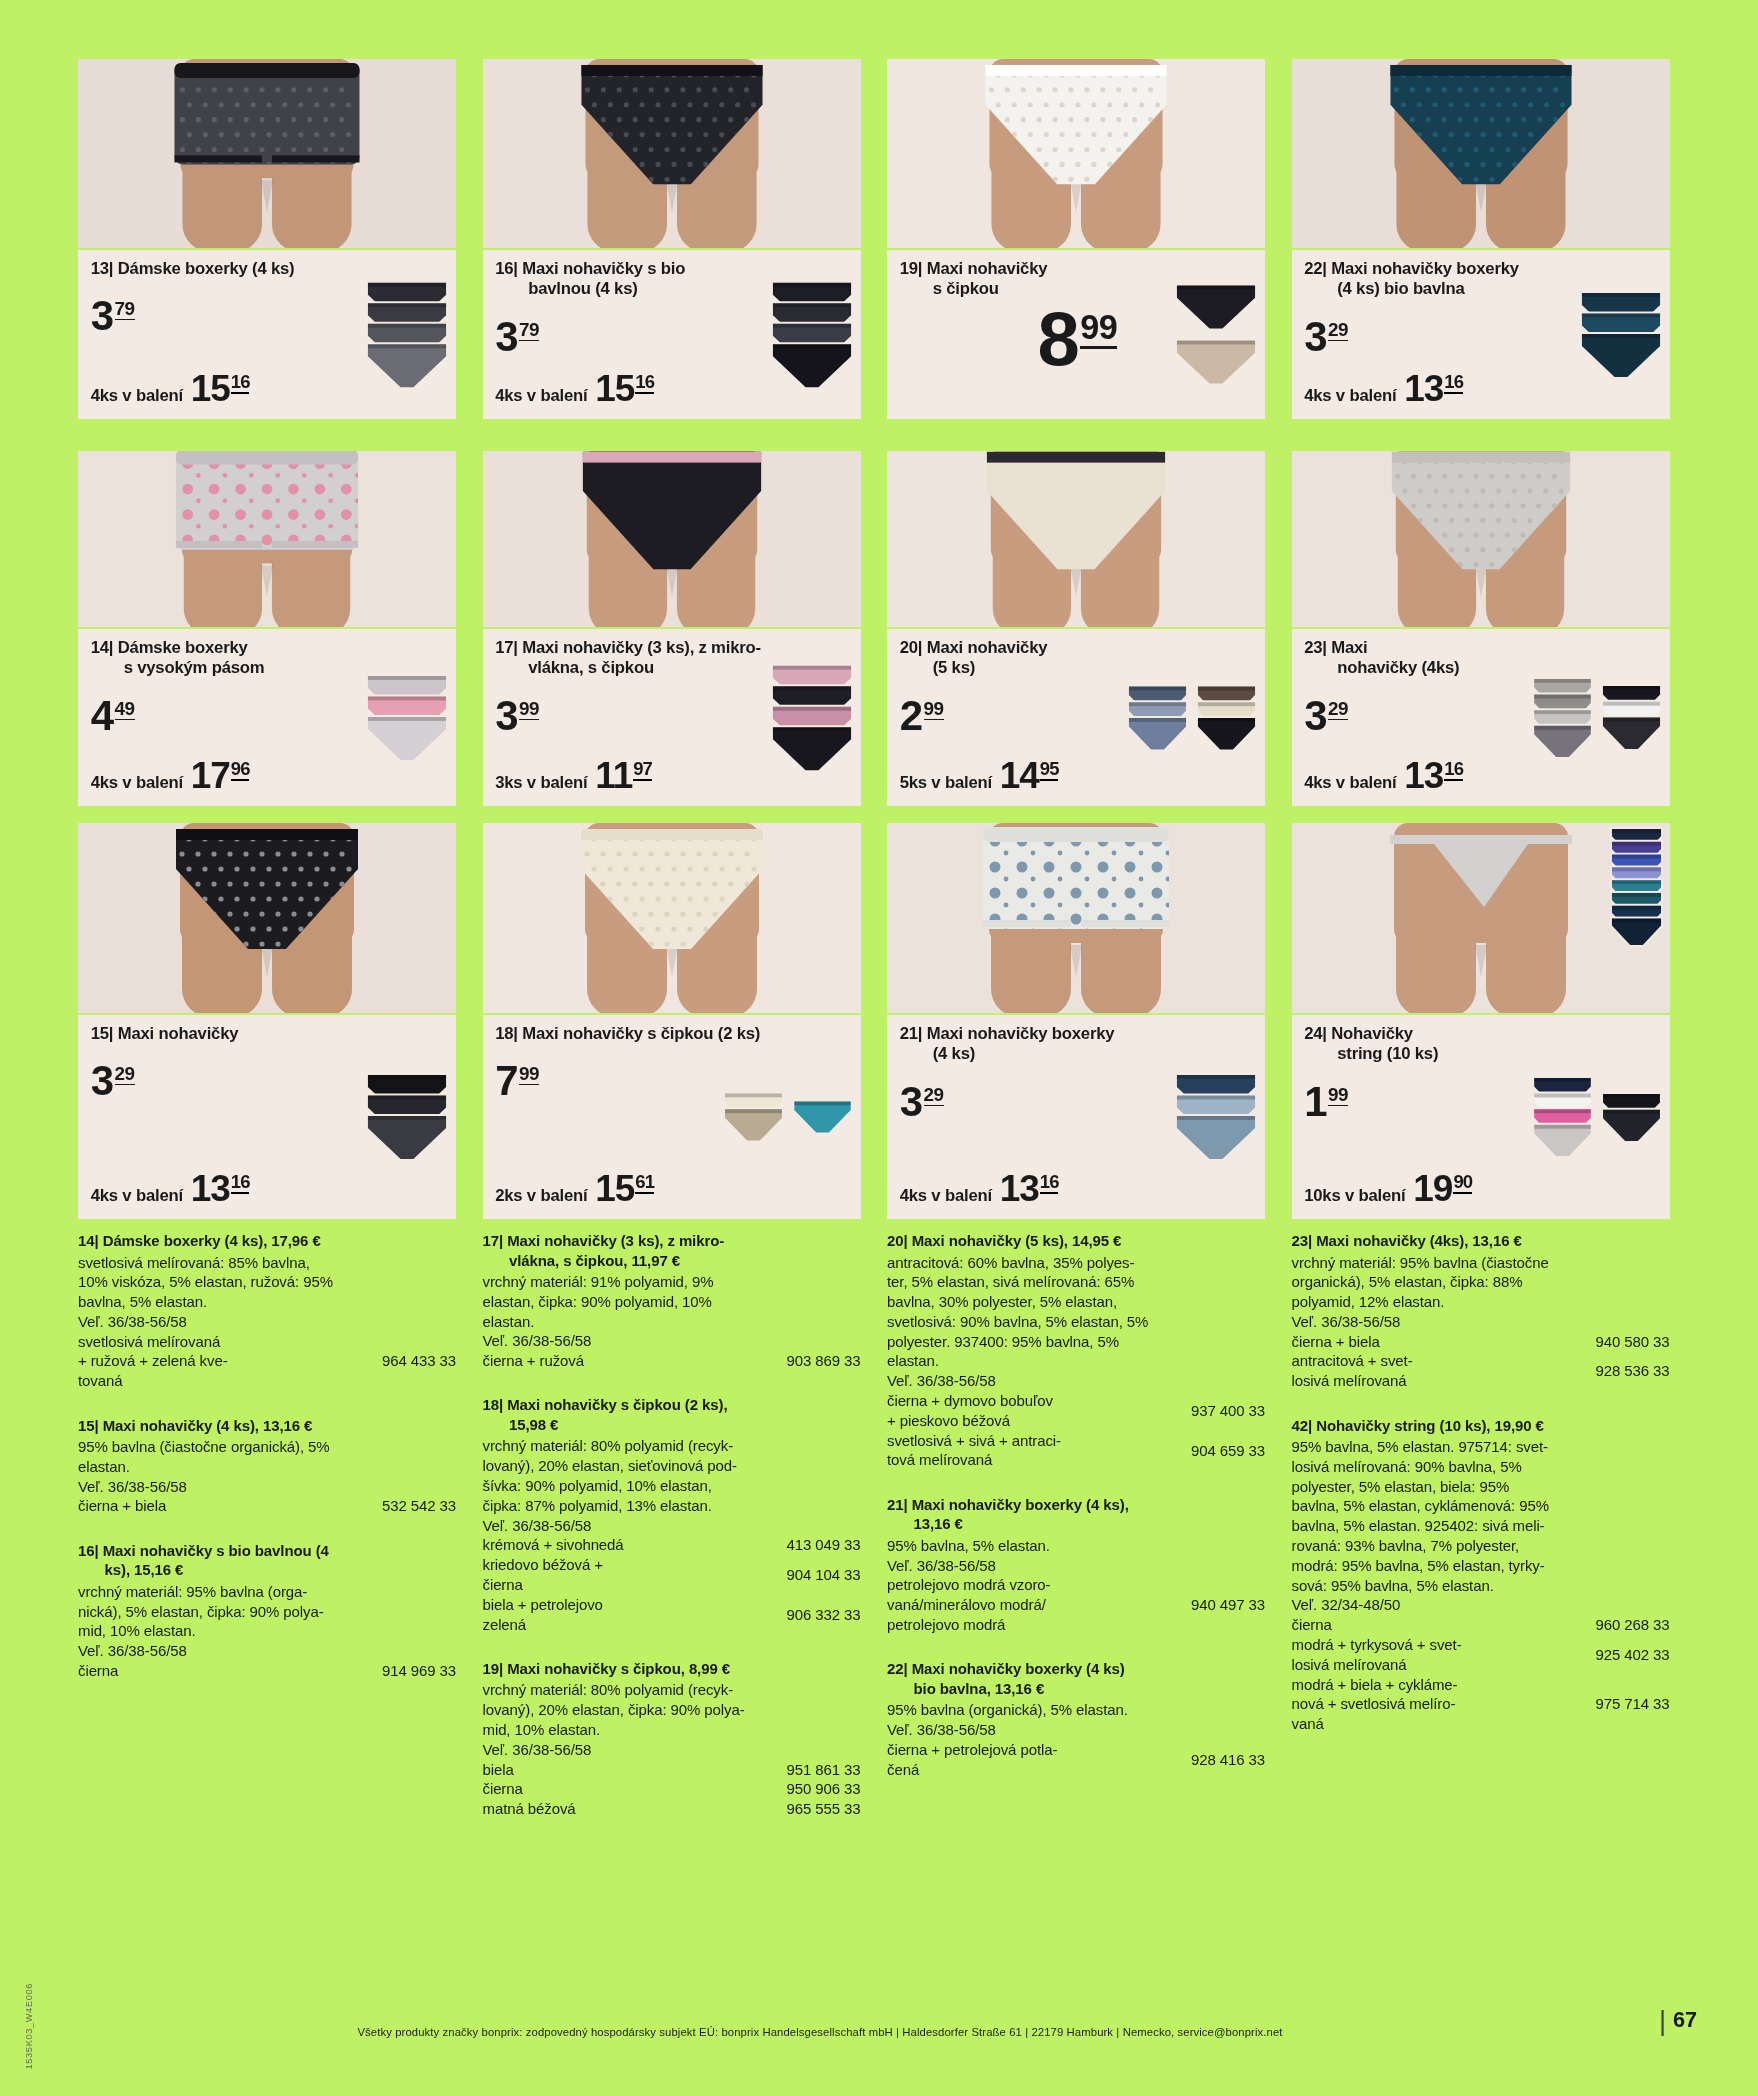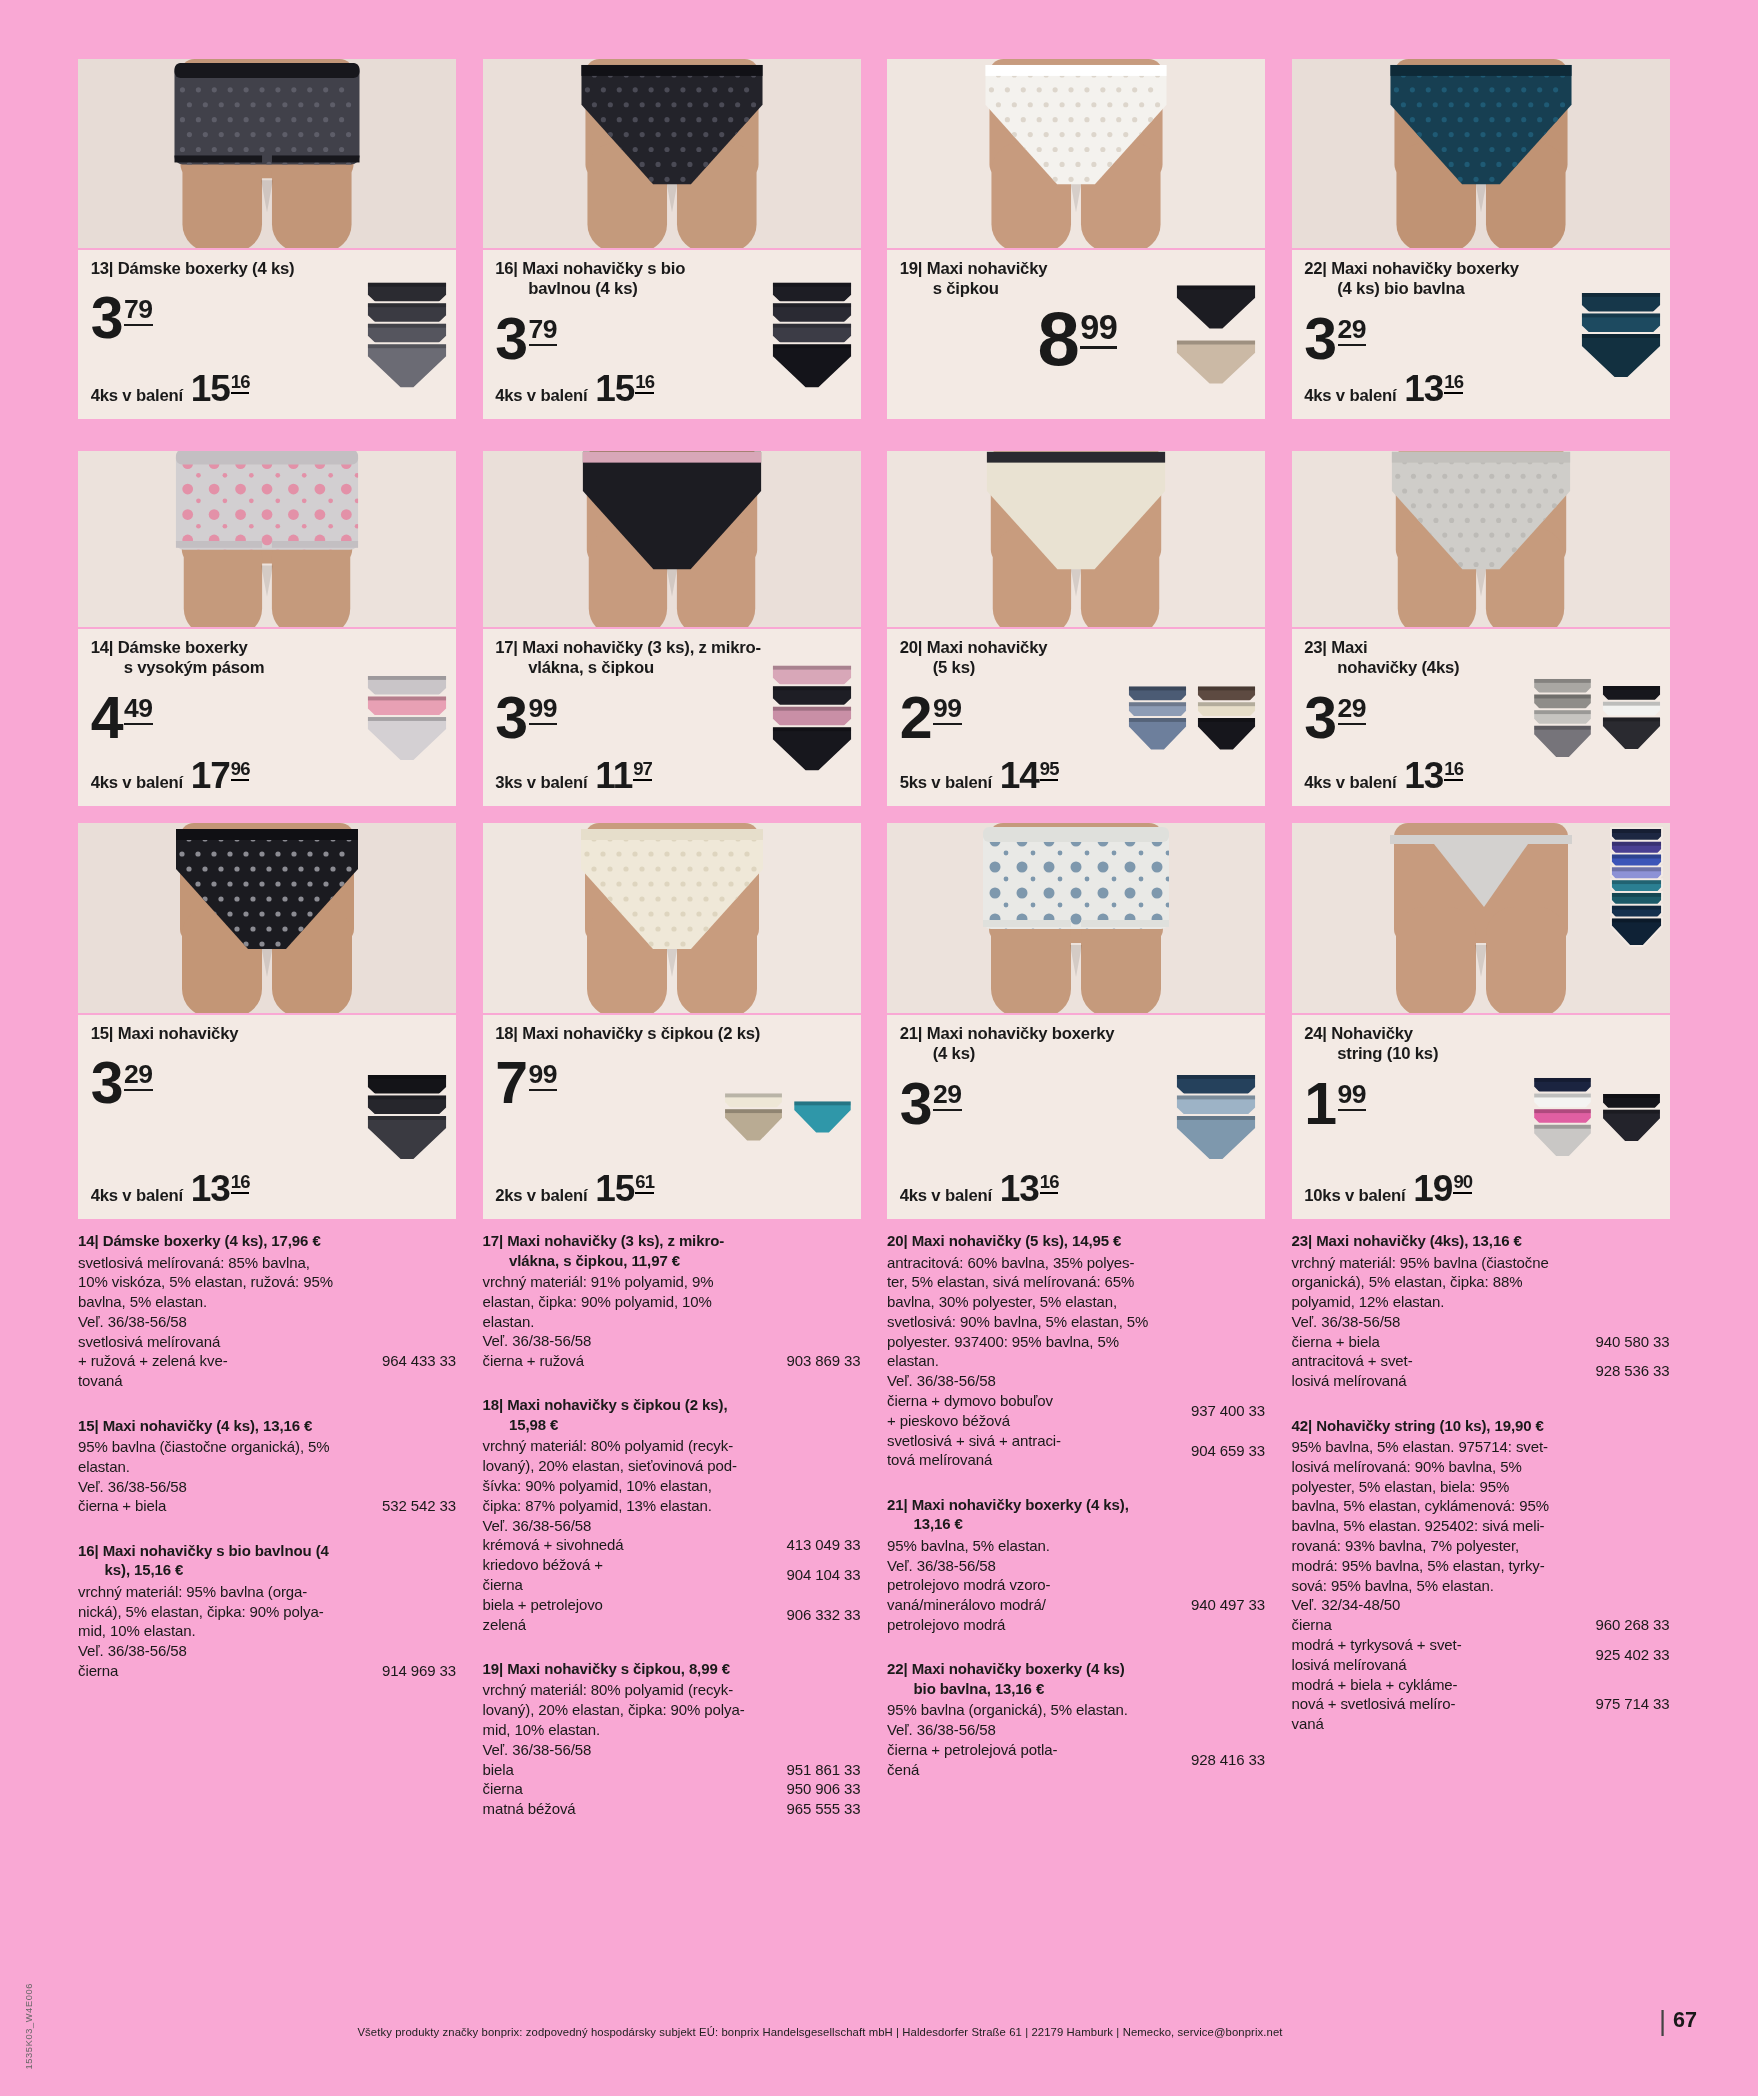--- a/index.html
+++ b/index.html
@@ -1,16 +1,16 @@
 <!DOCTYPE html>
 <html><head>
 <meta charset="utf-8">
 <style>
   html,body{margin:0;padding:0;background:#9a9a9a;}
-  #page{position:relative;width:1758px;height:2097px;margin:0 auto;background:#f9a8d4;
+  #page{position:relative;width:1758px;height:2097px;margin:0 auto;background:#bef264;
         font-family:"Liberation Sans",sans-serif;color:#1a1a1a;overflow:hidden;}
 
   
   .row{position:absolute;left:78px;display:flex;gap:26.5px;}
   .row.r0{top:59px;}
   .row.r1{top:451px;}
   .row.r2{top:823px;}
   .card{width:378px;display:flex;flex-direction:column;}
   .photo{position:relative;background:#ebe0da;overflow:hidden;}
   .r0 .photo{height:189px;}
@@ -18,21 +18,21 @@
   .r2 .photo{height:190px;}
   .photo svg{display:block;}
   .photo-stack{position:absolute;right:5.9px;top:3.9px;}
   .pricebox{margin-top:2px;background:#f3eae4;position:relative;box-sizing:border-box;
             padding:8.8px 9.8px 7.8px 12.7px;overflow:hidden;}
   .r0 .pricebox{height:169px;}
   .r1 .pricebox{height:177px;}
   .r2 .pricebox{height:204px;}
   .title{margin:0;font-size:16.7px;font-weight:700;line-height:1.22;white-space:pre-line;
          padding-left:33px;text-indent:-33px;letter-spacing:-0.2px;}
-  .price{font-weight:700;font-size:59px;line-height:.95;letter-spacing:-1.5px;margin-top:11px;}
+  .price{font-weight:700;font-size:42px;line-height:.95;letter-spacing:-1.5px;margin-top:17px;}
   .price .cents{vertical-align:super;font-size:45%;letter-spacing:-0.5px;border-bottom:.1em solid #1a1a1a;margin-left:2px;}
   .card.big .price{font-size:76px;margin-top:3.9px;text-align:center;}
   .pack{position:absolute;left:12.7px;bottom:8.8px;white-space:nowrap;}
   .pack-label{font-size:16.7px;font-weight:700;letter-spacing:-0.2px;}
   .pack-price{font-size:37px;font-weight:700;letter-spacing:-1px;margin-left:7.8px;}
   .pack-price .pcents{vertical-align:super;font-size:50%;border-bottom:2px solid #000000;margin-left:1px;}
   .thumbs{position:absolute;right:6.9px;top:50%;transform:translateY(-50%);
           display:flex;gap:5.9px;align-items:center;}
   .thumbs.col{flex-direction:column;gap:8.8px;}
   .thumbs svg{display:block;}

